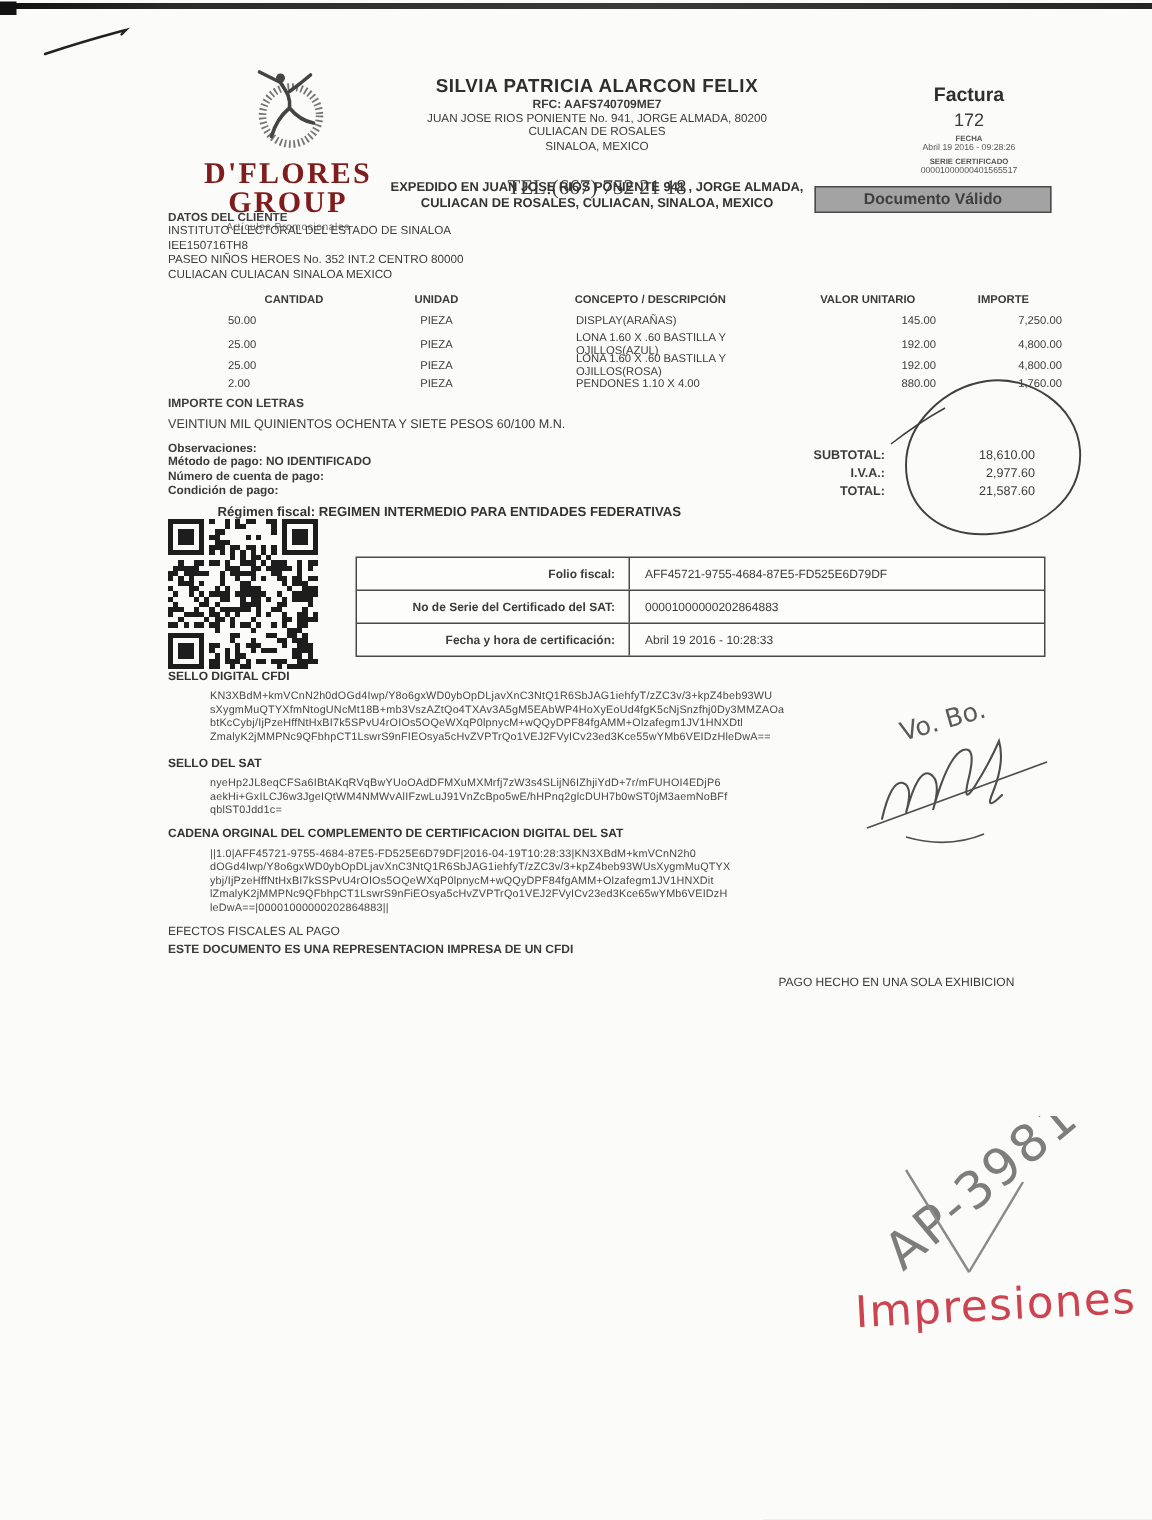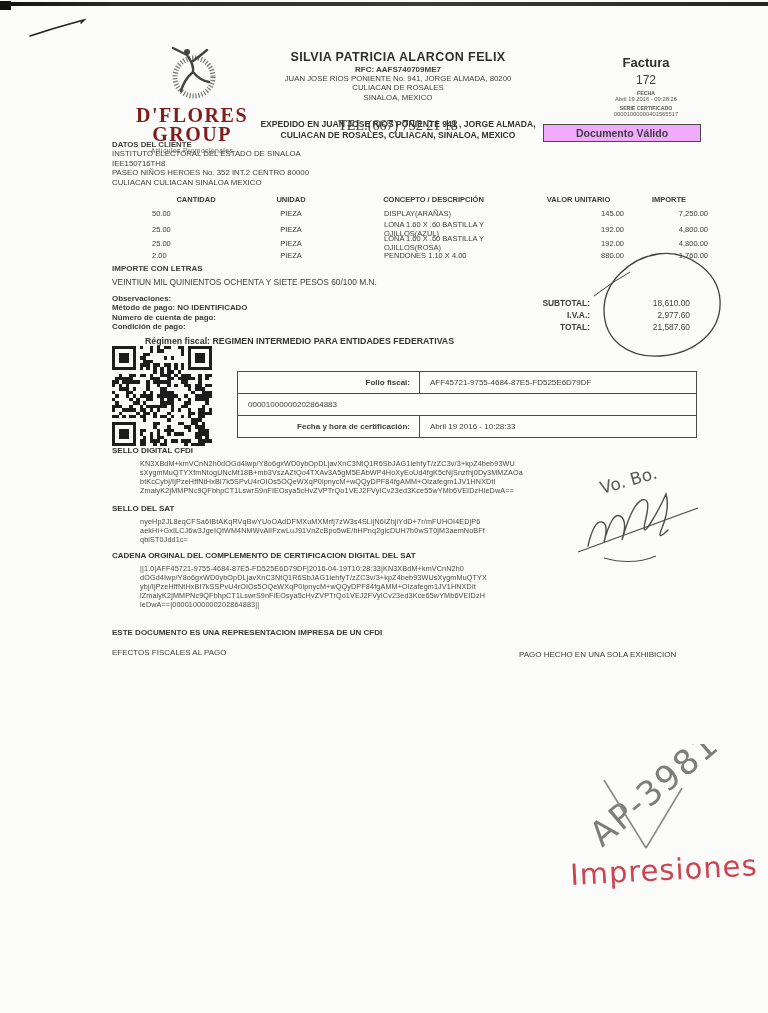--- a/index.html
+++ b/index.html
@@ -22,21 +22,21 @@
   .issuer-rfc{font-size:8px;font-weight:bold;margin-top:1px;}
   .issuer-line{font-size:7.8px;line-height:9.4px;}
   .issuer-tel{font-size:14px;margin-top:16px;font-family:Liberation Serif, serif;}
   .expedido{left:248px;top:119px;width:300px;text-align:center;font-size:8.6px;font-weight:bold;line-height:11px;color:#333;}
   
   .inv{left:562px;top:55px;width:168px;text-align:center;}
   .inv-type{font-size:13px;font-weight:bold;color:#2e2e2e;}
   .inv-num{font-size:12px;margin-top:3px;}
   .inv-small-label{font-size:5.2px;font-weight:bold;color:#555;margin-top:3px;}
   .inv-small{font-size:5.8px;color:#555;}
-  .valid-box{left:543px;top:124px;width:156px;height:16px;border:1.6px solid #4a4a4a;text-align:center;font-size:10.5px;font-weight:bold;color:#3e3e3e;line-height:16px;background:#f0abfc;}
+  .valid-box{left:543px;top:124px;width:156px;height:16px;border:1.6px solid #4a4a4a;text-align:center;font-size:10.5px;font-weight:bold;color:#3e3e3e;line-height:16px;background:#a3a3a3;}
   
   .client{left:112px;top:140px;width:360px;font-size:7.8px;line-height:9.4px;}
   .client .b{font-weight:bold;}
   
   .items{left:112px;top:192px;width:566px;font-size:7.5px;margin-left:34px;}
   .irow{display:grid;grid-template-columns:100px 90px 195px 95px 86px;height:14px;align-items:center;}
   .irow.h{font-weight:bold;color:#3a3a3a;}
   .c-cant{padding-left:6px;}
   .h .c-cant{text-align:center;padding-left:0;}
   .c-uni{text-align:center;}
@@ -64,21 +64,21 @@
   .frow{display:flex;height:21px;align-items:center;border-top:1px solid #4a4a4a;}
   .frow:first-child{border-top:none;}
   .flabel{width:172px;text-align:left;font-weight:bold;font-size:8px;padding-right:9px;border-right:1px solid #4a4a4a;height:100%;display:flex;align-items:center;justify-content:flex-end;}
   .fvalue{font-size:8px;padding-left:10px;}
   
   .seal{left:112px;width:505px;}
   .seal .lbl{font-size:8px;font-weight:bold;color:#333;margin-bottom:4px;}
   .seal .ln{font-size:7.2px;line-height:9px;color:#474747;letter-spacing:.15px;word-break:break-all;padding-left:28px;}
   
   .doc-note{left:112px;top:628px;font-size:8px;font-weight:bold;color:#3a3a3a;}
-  .efectos{left:112px;top:648px;font-size:8px;color:#3a3a3a;}
+  .efectos{left:112px;top:616px;font-size:8px;color:#3a3a3a;}
   .pago{left:519px;top:650px;font-size:8px;color:#3a3a3a;}
   
   .hand-svg{pointer-events:none;}
   .impresiones{left:570px;top:853px;font-size:29px;transform:rotate(-3deg);letter-spacing:1px;font-family:"DejaVu Sans",sans-serif;}
   .ap-number{left:586px;top:744px;width:170px;height:130px;}
 </style>
 </head>
 <body>
 
 <div class="page">
@@ -603,20 +603,21 @@
         <rect x="26" y="28" width="1" height="1"></rect>
       </svg>
   </div>
 
   <div class="abs ftable">
     <div class="frow">
       <div class="flabel">Folio fiscal:</div>
       <div class="fvalue">AFF45721-9755-4684-87E5-FD525E6D79DF</div>
     </div>
     <div class="frow">
+      <div class="flabel">No de Serie del Certificado del SAT:</div>
       <div class="fvalue">00001000000202864883</div>
     </div>
     <div class="frow">
       <div class="flabel">Fecha y hora de certificación:</div>
       <div class="fvalue">Abril 19 2016 - 10:28:33</div>
     </div>
   </div>
 
   <div class="abs seal" style="top:446px;">
     <div class="lbl">SELLO DIGITAL CFDI</div>

